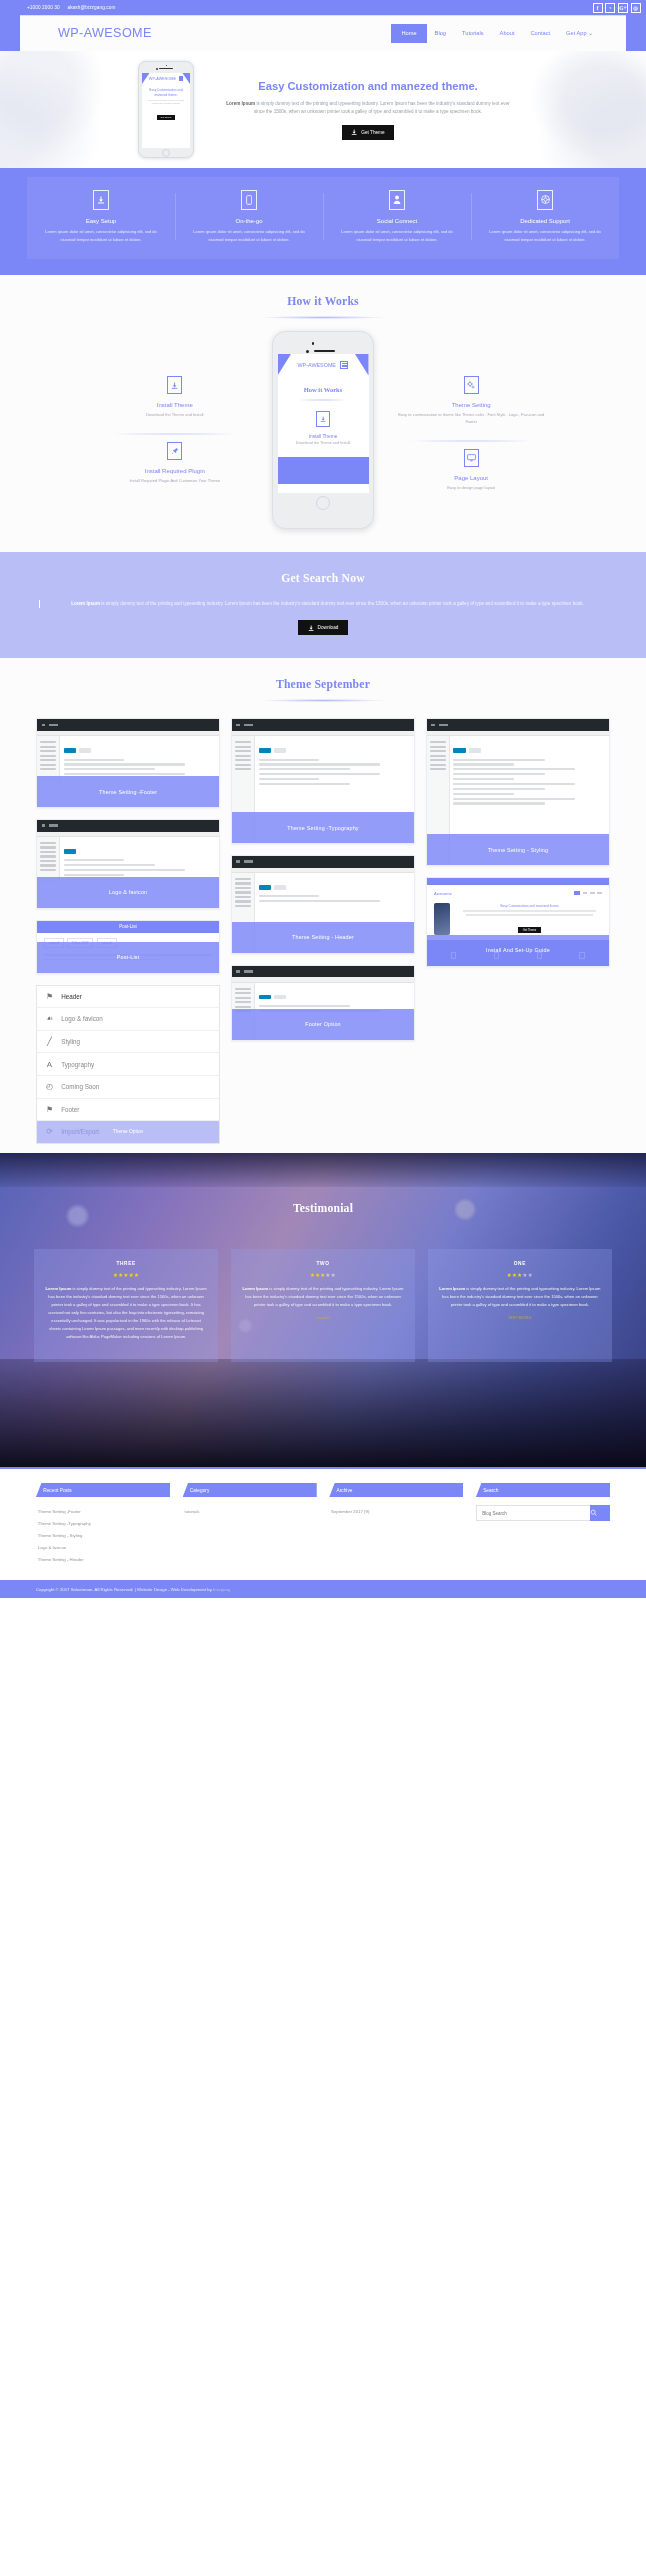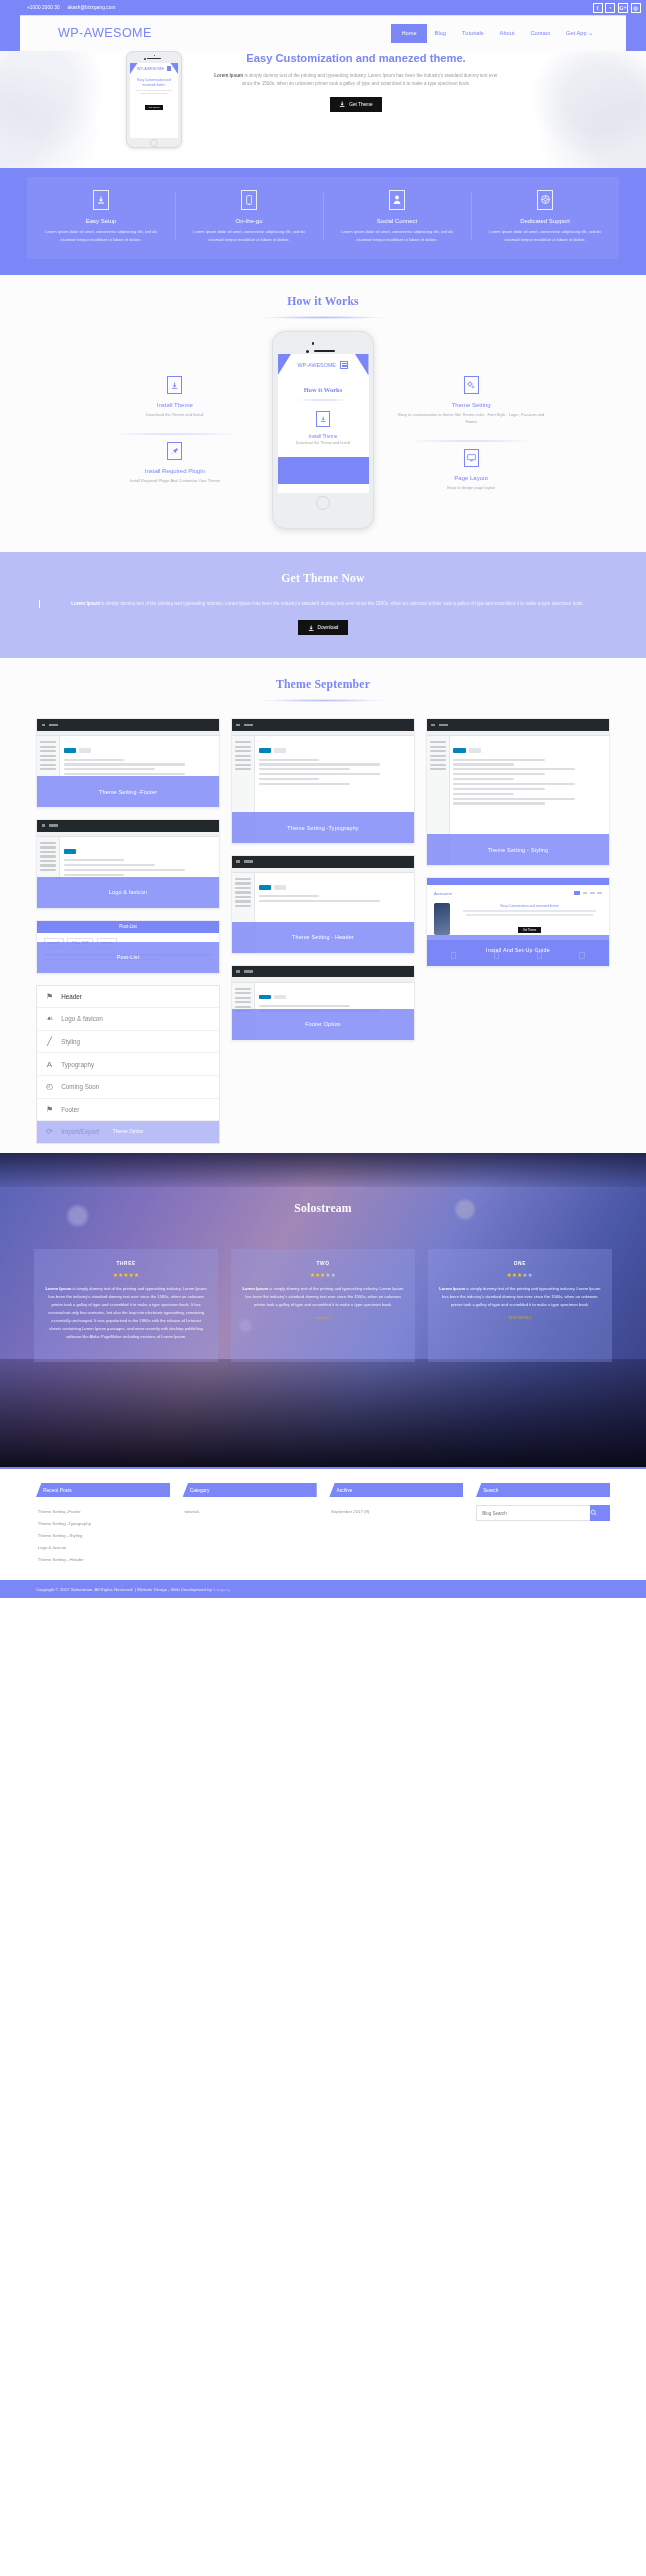--- a/index.html
+++ b/index.html
@@ -60,21 +60,21 @@
     color: #7b86f7; font-size: 5.7px; padding: 5.4px 8px; white-space: nowrap;
   }
   .menu-item.active { background: #7b86f7; color: #fff; padding: 6.3px 10px; }
 
   
   .hero {
     position: relative;
     height: 117px;
     background: #ffffff;
     overflow: hidden;
-    display: flex; align-items: flex-start;
+    display: flex; align-items: center; padding-left: 12px;
   }
   .hero-bg-l, .hero-bg-r {
     position: absolute; top: 0; bottom: 0; width: 135px;
     opacity: .55;
   }
   .hero-bg-l { left: -18px; background:
     radial-gradient(ellipse at 40% 30%, rgba(200,205,225,.5) 0 32%, transparent 60%),
     radial-gradient(ellipse at 10% 70%, rgba(180,190,215,.45) 0 28%, transparent 62%);
   }
   .hero-bg-r { right: -9px; background:
@@ -470,21 +470,21 @@
               </svg>
           </div>
           <div class="how-title">Page Layout</div>
           <div class="how-desc">Easy to design page layout</div>
         </div>
       </div>
     </div>
   </div>
 
   <div class="gettheme">
-    <div class="section-title light">Get Theme Now</div>
+    <div class="section-title light">Get Search Now</div>
     <div class="gt-quote">
       <div class="gt-text"><b>Lorem Ipsum</b><span> is simply dummy text of the printing and typesetting industry. Lorem Ipsum has been the industry's standard dummy text ever since the 1500s, when an unknown printer took a galley of type and scrambled it to make a type specimen book.</span></div>
     </div>
     <a class="gt-btn">
       <svg width="6.3" height="6.3" viewBox="0 0 16 16">
           <path fill="#fff" d="M7 1h2v6h3l-4 5-4-5h3z"></path>
           <rect x="2" y="13" width="12" height="2" fill="#fff"></rect>
         </svg>
       <span>Download</span>
     </a>
@@ -705,21 +705,21 @@
       </div>
 
     </div>
   </div>
 
   <div class="testi">
     <div class="testi-tint"></div>
     <div class="testi-dark-top"></div>
     <div class="testi-dark-bot"></div>
     <div class="testi-inner">
-      <div class="section-title light">Solostream</div>
+      <div class="section-title light">Testimonial</div>
       <div class="testi-cards">
         <div class="testi-card">
           <div class="testi-name">THREE</div>
           <div class="testi-stars">★★★★★</div>
           <div class="testi-text"><b>Lorem Ipsum</b><span> is simply dummy text of the printing and typesetting industry. Lorem Ipsum has been the industry's standard dummy text ever since the 1500s, when an unknown printer took a galley of type and scrambled it to make a type specimen book. It has survived not only five centuries, but also the leap into electronic typesetting, remaining essentially unchanged. It was popularised in the 1960s with the release of Letraset sheets containing Lorem Ipsum passages, and more recently with desktop publishing software like Aldus PageMaker including versions of Lorem Ipsum.</span></div>
           <div class="testi-sig"></div>
         </div>
         <div class="testi-card">
           <div class="testi-name">TWO</div>
           <div class="testi-stars">★★★<span class="off">★★</span></div>

